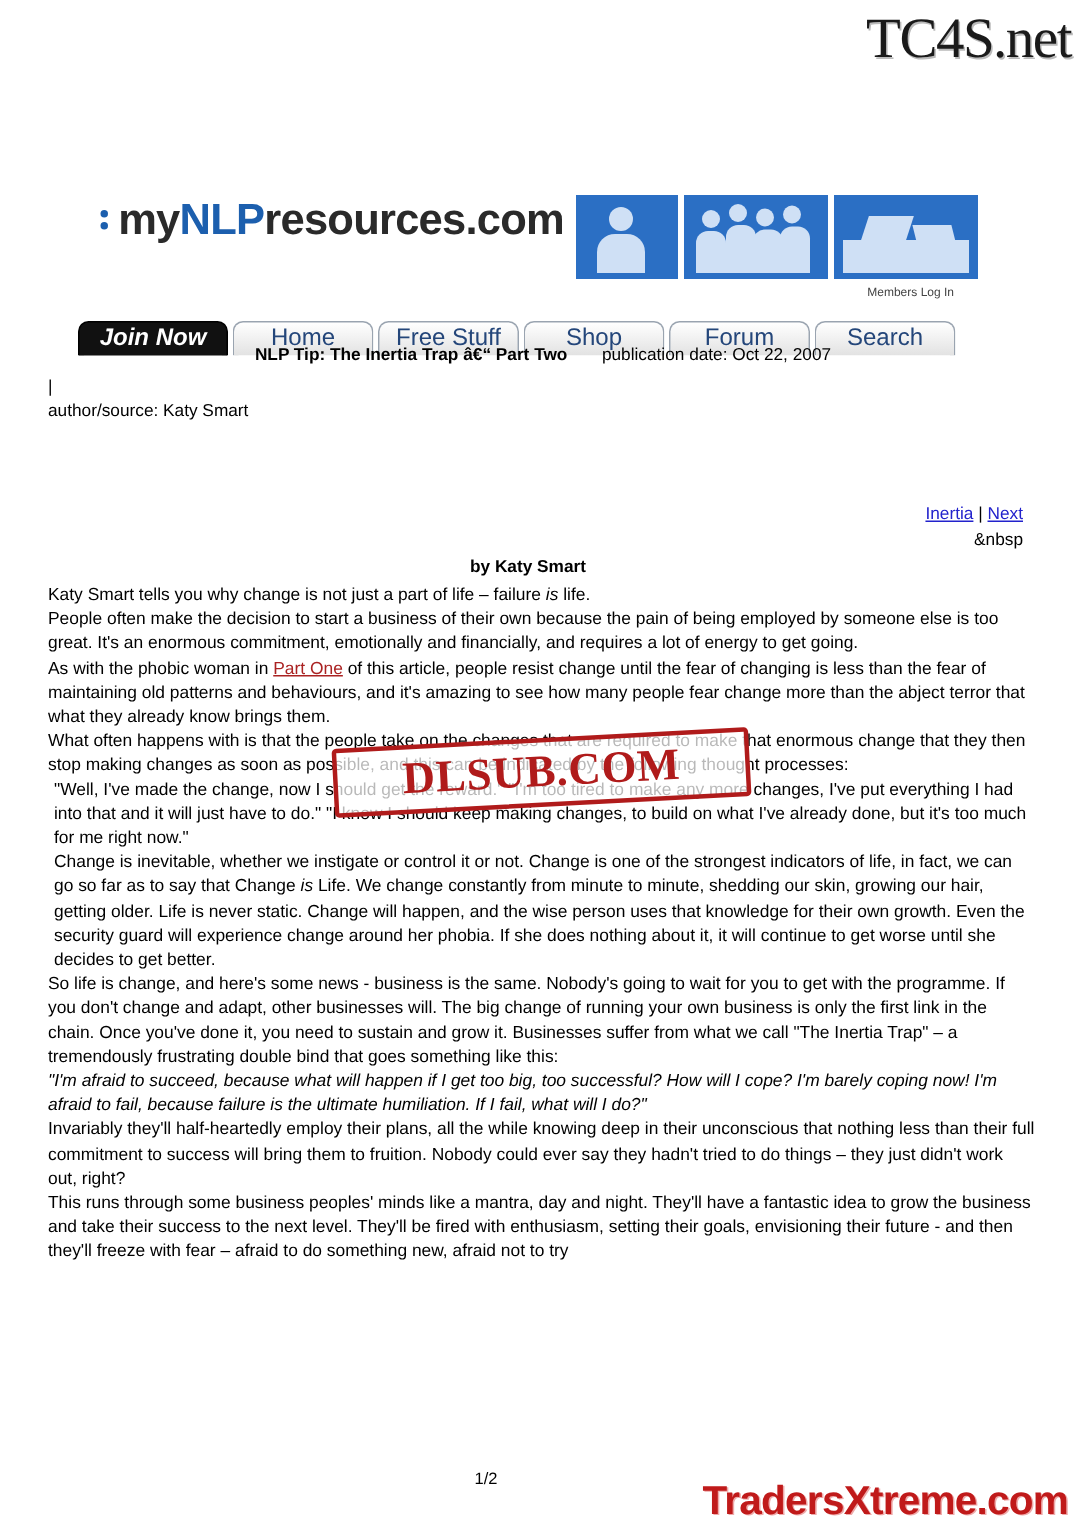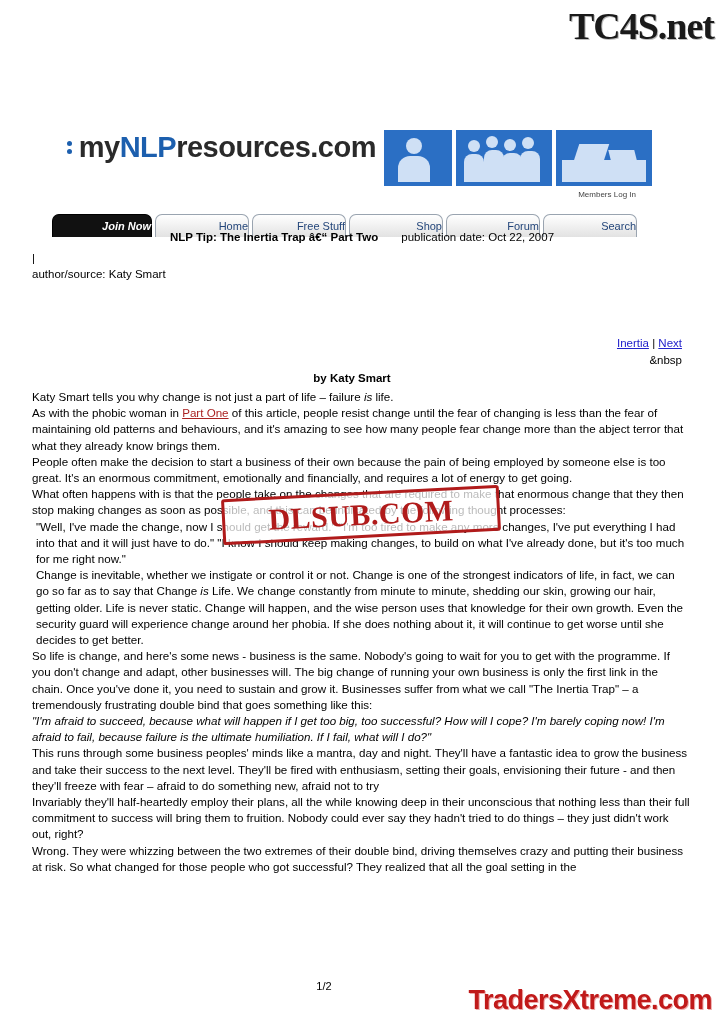--- a/index.html
+++ b/index.html
@@ -15,21 +15,21 @@
     color: #000000;
     overflow: hidden;
   }
 
   
   .tc4s {
     position: absolute;
     top: 4px;
     right: 10px;
     font-family: "Liberation Serif", serif;
-    font-weight: bold;
+    font-weight: normal;
     font-size: 38px;
     letter-spacing: -1px;
     color: #1a1a1a;
     text-shadow: 1px 1px 0 #bbbbbb;
   }
 
   
   .banner {
     position: absolute;
     top: 130px;
@@ -115,22 +115,22 @@
     top: 214px;
     left: 52px;
     display: flex;
     align-items: flex-end;
     gap: 3px;
   }
   .tab {
     width: 92px;
     height: 22px;
     line-height: 22px;
-    text-align: right;
-    font-size: 11px;
+    text-align: center;
+    font-size: 16px;
     color: #24467a;
     background: linear-gradient(#ffffff, #e2e2e2);
     border: 1px solid #9aa4b0;
     border-bottom: none;
     border-radius: 7px 7px 0 0;
   }
   .tab.join {
     background: #111111;
     color: #ffffff;
     font-weight: bold;
@@ -302,37 +302,36 @@
   <span>|</span>
   <a href="#">Next</a>
 </div>
 <div class="nbsp">&amp;nbsp</div>
 
 <div class="byline">by Katy Smart</div>
 
 <div class="body">
   <p><span>Katy Smart tells you why change is not just a part of life – failure </span><span class="ital">is</span><span> life.</span></p>
 
+  <p>People often make the decision to start a business of their own because the pain of being employed by someone else is too great. It's an enormous commitment, emotionally and financially, and requires a lot of energy to get going.</p>
+
   <p><span>As with the phobic woman in </span><a href="#">Part One</a><span> of this article, people resist change until the fear of changing is less than the fear of maintaining old patterns and behaviours, and it's amazing to see how many people fear change more than the abject terror that what they already know brings them.</span></p>
 
-  <p>People often make the decision to start a business of their own because the pain of being employed by someone else is too great. It's an enormous commitment, emotionally and financially, and requires a lot of energy to get going.</p>
-
   <p>What often happens with is that the people take on the changes that are required to make that enormous change that they then stop making changes as soon as possible, and this can be indicated by the following thought processes:</p>
 
   <p class="indent"> "Well, I've made the change, now I should get the reward."  "I'm too tired to make any more changes, I've put everything I had into that and it will just have to do."  "I know I should keep making changes, to build on what I've already done, but it's too much for me right now."</p>
 
   <p class="indent"><span> Change is inevitable, whether we instigate or control it or not. Change is one of the strongest indicators of life, in fact, we can go so far as to say that Change </span><span class="ital">is</span><span> Life. We change constantly from minute to minute, shedding our skin, growing our hair, getting older. Life is never static. Change will happen, and the wise person uses that knowledge for their own growth. Even the security guard will experience change around her phobia. If she does nothing about it, it will continue to get worse until she decides to get better.</span></p>
 
   <p>So life is change, and here's some news - business is the same. Nobody's going to wait for you to get with the programme. If you don't change and adapt, other businesses will. The big change of running your own business is only the first link in the chain. Once you've done it, you need to sustain and grow it. Businesses suffer from what we call "The Inertia Trap" – a  tremendously frustrating double bind that goes something like this:</p>
 
   <p class="ital">"I'm afraid to succeed, because what will happen if I get too big, too successful? How will I cope? I'm barely coping now! I'm afraid to fail, because failure is the ultimate humiliation. If I fail, what will I do?"</p>
 
+  <p>Invariably they'll half-heartedly employ their plans, all the while knowing deep in their unconscious that nothing less than their full commitment to success will bring them to fruition. Nobody could ever say they hadn't tried to do things – they just didn't work out, right?</p>
+
   <p>This runs through some business peoples' minds like a mantra, day and night. They'll have a fantastic idea to grow the business and take their success to the next level. They'll be fired with enthusiasm, setting their goals, envisioning their future - and then they'll freeze with fear – afraid to do something new, afraid not to try</p>
 
-  <p>Invariably they'll half-heartedly employ their plans, all the while knowing deep in their unconscious that nothing less than their full commitment to success will bring them to fruition. Nobody could ever say they hadn't tried to do things – they just didn't work out, right?</p>
-
-  <p>Wrong. They were whizzing between the two extremes of their double bind, driving themselves crazy and putting their business at risk. So what changed for those people who got successful? They realized that all the goal setting in the</p>
 </div>
 
 <div class="dlsub">DLSUB.COM</div>
 
 <div class="pageno">1/2</div>
 <div class="txtreme">TradersXtreme.com</div>
 
 </body></html>

